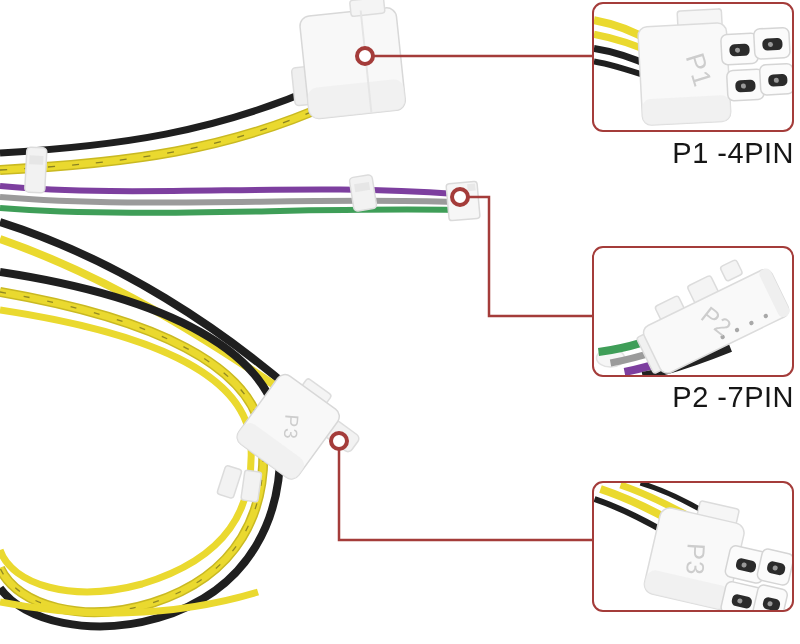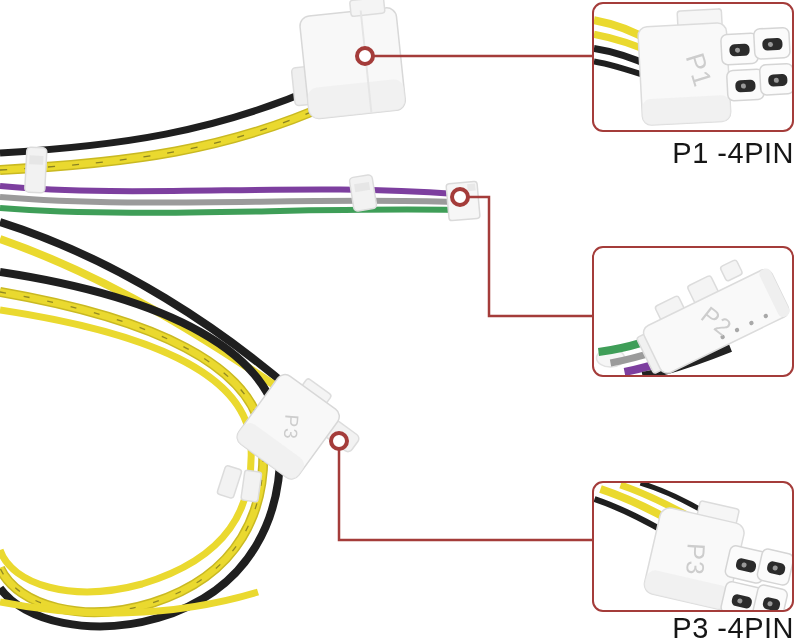--- a/index.html
+++ b/index.html
@@ -180,15 +180,15 @@
             <circle cx="153" cy="109" r="2.5" fill="#999999"></circle>
           <rect x="168" y="88" width="30" height="32" rx="6" fill="#fbfbfb" stroke="#d5d5d5" stroke-width="1.5"></rect>
           <rect x="176" y="99" width="17" height="12" rx="5" fill="#2b2b2b"></rect>
             <circle cx="183" cy="105" r="2.5" fill="#999999"></circle>
         </g>
       </g>
     </svg>
   </div>
 
   <div class="callout-label" id="label-p1">P1 -4PIN</div>
-  <div class="callout-label" id="label-p3">P3 -4PIN</div>
+  <div class="callout-label" id="label-p2">P2 -7PIN</div>
 
 </div>
 
 </body></html>

